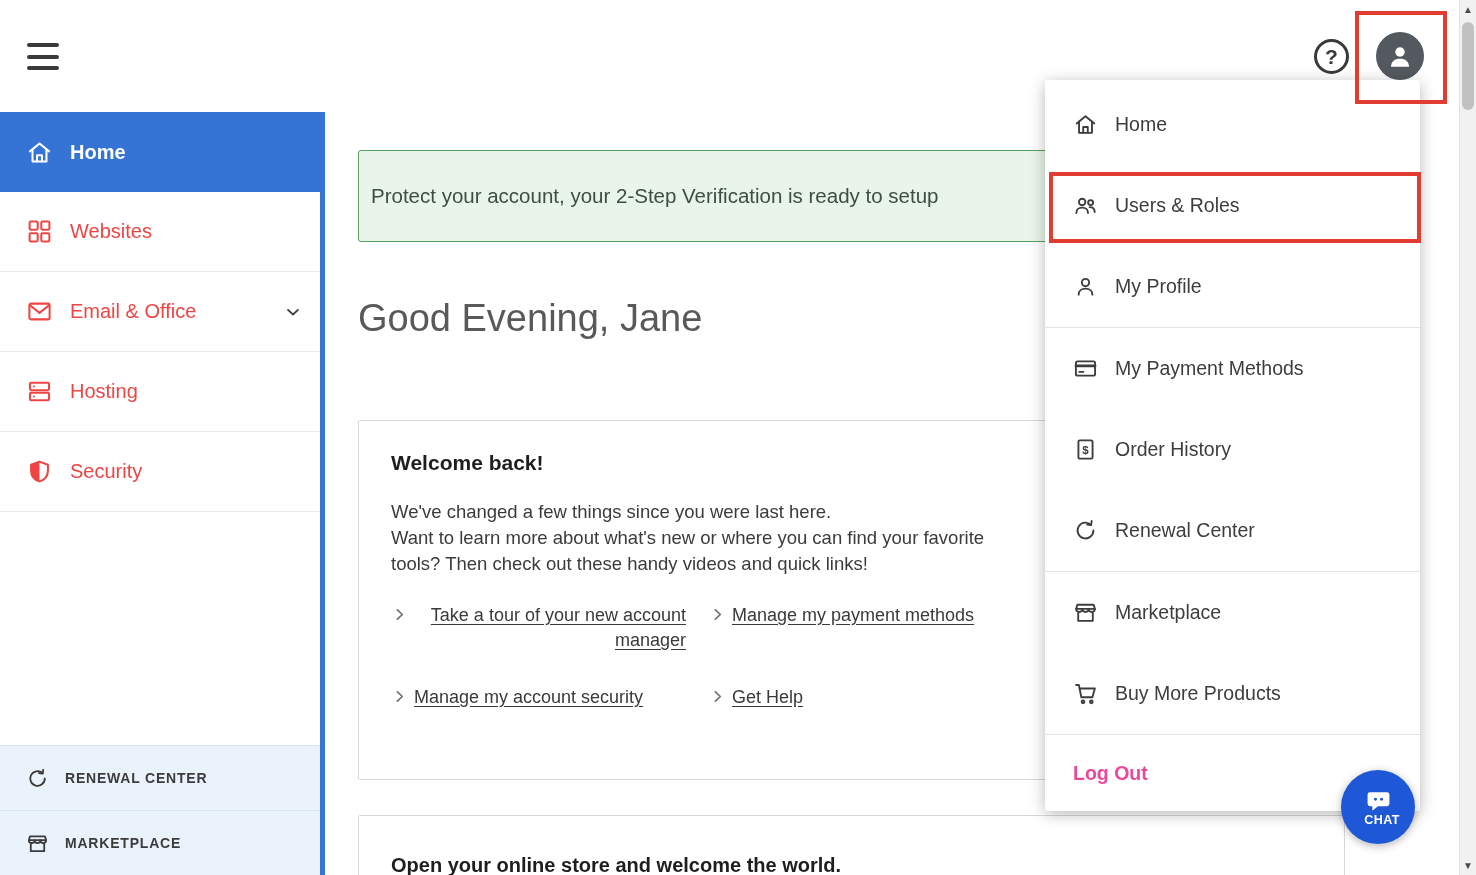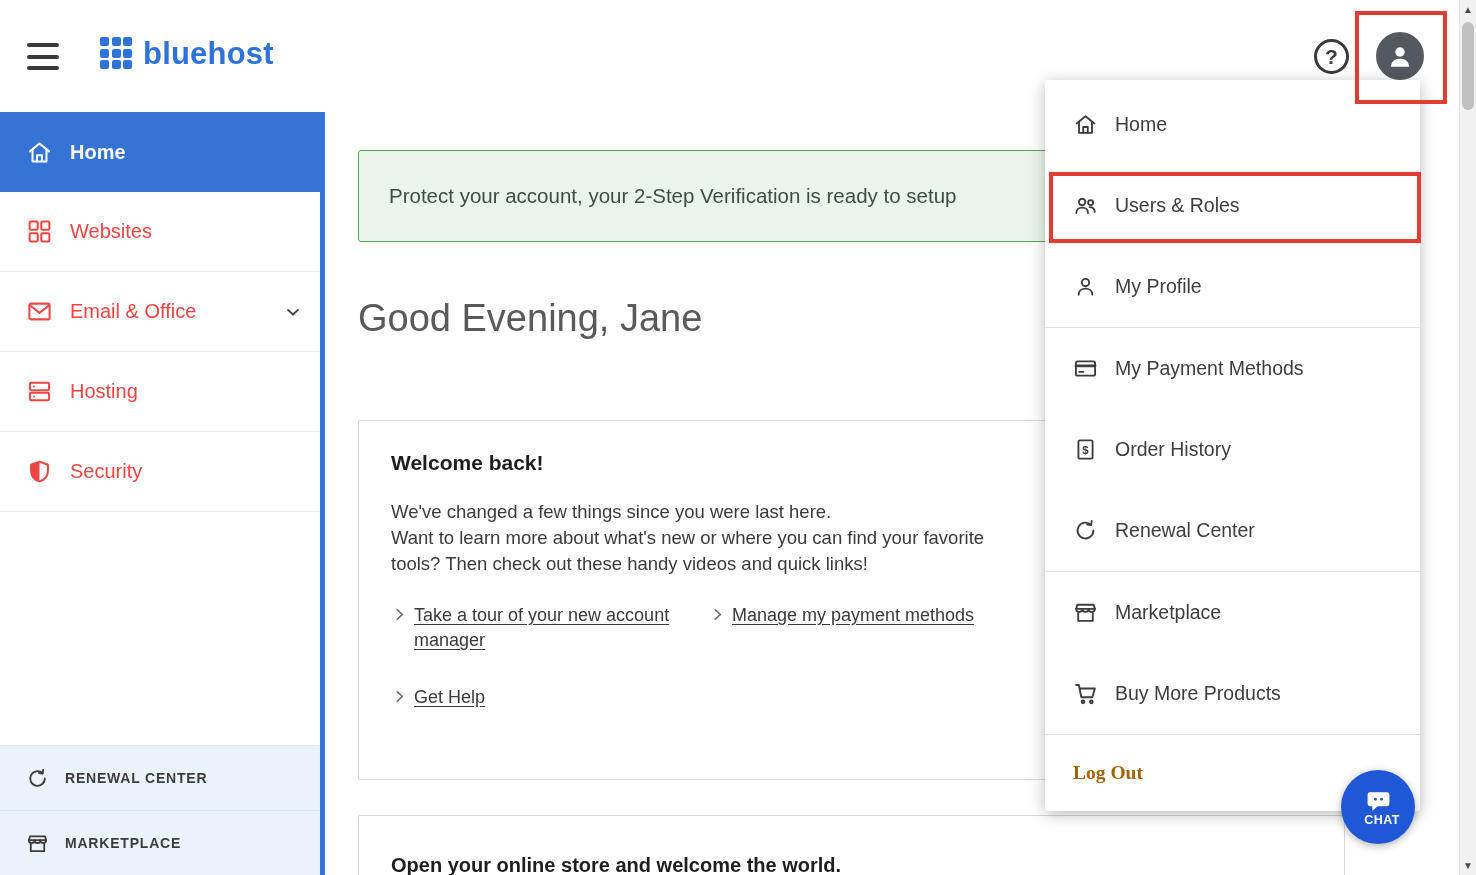--- a/index.html
+++ b/index.html
@@ -31,48 +31,48 @@
   .side-item.active { background: #3574d4; color: #fff; font-weight: 700; border-bottom: none; }
   .sicon { width: 27px; height: 27px; flex: none; }
   .side-chevron { position: absolute; right: 22px; width: 20px; height: 20px; }
   .side-footer { position: absolute; bottom: 0; left: 0; width: 325px; }
   .side-foot-item { height: 65px; background: #eaf2fc; border-top: 1px solid #d9e5f6; display: flex; align-items: center;
     gap: 16px; padding-left: 26px; font-size: 14px; font-weight: 600; letter-spacing: .8px; color: #3c3c3c; cursor: pointer; }
   .ficon { width: 23px; height: 23px; flex: none; }
 
   
   .banner { position: absolute; left: 358px; top: 150px; width: 987px; height: 92px; background: #e9f5ea;
-    border: 1px solid #55a05b; border-radius: 3px; display: flex; align-items: center; padding-left: 30px;
+    border: 1px solid #55a05b; border-radius: 3px; display: flex; align-items: center; padding-left: 12px;
     font-size: 20.5px; color: #3d4f41; z-index: 1; cursor: pointer; }
   .greeting { position: absolute; left: 358px; top: 297px; font-size: 38px; font-weight: 400; color: #595959; z-index: 1; }
   .welcome-card { position: absolute; left: 358px; top: 420px; width: 987px; height: 360px; background: #fff;
     border: 1px solid #d7d7d7; border-radius: 2px; padding: 30px 32px; z-index: 1; }
   .welcome-title { font-size: 21px; font-weight: 700; color: #1e1e1e; }
   .welcome-body { margin-top: 24px; font-size: 18.5px; color: #3b3b3b; line-height: 26px; }
   .welcome-body .bl1 { display: block; }
   .welcome-body .bl2 { display: block; max-width: 600px; }
-  .quick-links { margin-top: 26px; display: grid; grid-template-columns: 318px auto; row-gap: 32px; width: 650px; }
+  .quick-links { margin-top: 26px; display: grid; grid-template-columns: 318px auto; row-gap: 32px; width: 650px; text-align: right; }
   .quick-link { display: flex; align-items: flex-start; gap: 6px; font-size: 18px; color: #3a3a3a; text-decoration: none; cursor: pointer; }
   .quick-link .chev { width: 17px; height: 17px; margin-top: 3px; color: #6f6f6f; flex: none; }
   .quick-link .chev svg { width: 17px; height: 17px; display: block; }
   .ql-text { text-decoration: underline; text-underline-offset: 3px; line-height: 25px; color: #3a3a3a; }
   .ql-narrow { max-width: 272px; display: inline-block; }
   .store-card { position: absolute; left: 358px; top: 815px; width: 987px; height: 120px; background: #fff;
     border: 1px solid #d7d7d7; border-radius: 2px; padding: 38px 32px; z-index: 1; }
   .store-title { font-size: 20px; font-weight: 700; color: #1e1e1e; }
 
   
   .account-menu { position: absolute; left: 1045px; top: 80px; width: 375px; background: #fff; border-radius: 3px;
     box-shadow: 0 3px 16px rgba(0,0,0,.28); z-index: 10; padding-top: 4px; }
   .menu-item { height: 81px; display: flex; align-items: center; gap: 17px; padding-left: 28px;
     font-size: 19.5px; color: #3d3d3d; cursor: pointer; background: #fff; }
   .micon { width: 25px; height: 25px; flex: none; }
   .menu-divider { height: 1px; background: #e4e4e4; }
   .menu-logout { height: 76px; display: flex; align-items: center; padding-left: 28px; font-size: 19.5px;
-    font-weight: 700; color: #a16207; cursor: pointer; font-family: Liberation Serif, serif; }
+    font-weight: 700; color: #ec4899; cursor: pointer; }
 
   
   .ann { position: absolute; border: 4px solid #e23b32; z-index: 20; pointer-events: none; }
   .ann-avatar { left: 1355px; top: 11px; width: 92px; height: 93px; }
   .ann-profile { left: 1049px; top: 172px; width: 372px; height: 71px; }
 
   
   .chat-button { position: absolute; left: 1341px; top: 770px; width: 74px; height: 74px; border-radius: 50%;
     background: #1f58d6; border: none; z-index: 30; display: flex; flex-direction: column; align-items: center;
     justify-content: center; gap: 0; cursor: pointer; box-shadow: 0 2px 8px rgba(0,0,0,.3); }
@@ -94,34 +94,20 @@
 <body>
 
 <div class="page">
 
   <header class="topbar">
     <button class="hamburger">
       <span></span>
         <span></span>
         <span></span>
     </button>
-    <div class="logo">
-      <span class="logo-mark">
-        <i></i>
-          <i></i>
-          <i></i>
-          <i></i>
-          <i></i>
-          <i></i>
-          <i></i>
-          <i></i>
-          <i></i>
-      </span>
-      <span class="logo-text">bluehost</span>
-    </div>
     <button class="help-btn">
       <span>?</span>
     </button>
     <button class="avatar-btn">
       <svg viewBox="0 0 24 24">
         <circle cx="12" cy="8.8" r="3.8" fill="#ffffff"></circle>
         <path d="M4.8 20.6 C4.8 16.2 8 14.1 12 14.1 C16 14.1 19.2 16.2 19.2 20.6 Z" fill="#ffffff"></path>
       </svg>
     </button>
   </header>
@@ -220,20 +206,28 @@
               </svg>
           </span>
           <span class="ql-text">Manage my payment methods</span>
         </a>
         <a class="quick-link">
           <span class="chev">
             <svg viewBox="0 0 24 24" fill="none" stroke="currentColor" stroke-width="2.4" stroke-linecap="round" stroke-linejoin="round">
                 <path d="M9 5.5 L16 12 L9 18.5"></path>
               </svg>
           </span>
+          <span class="ql-text">Manage my account security</span>
+        </a>
+        <a class="quick-link">
+          <span class="chev">
+            <svg viewBox="0 0 24 24" fill="none" stroke="currentColor" stroke-width="2.4" stroke-linecap="round" stroke-linejoin="round">
+                <path d="M9 5.5 L16 12 L9 18.5"></path>
+              </svg>
+          </span>
           <span class="ql-text">Get Help</span>
         </a>
       </div>
     </section>
 
     <section class="store-card">
       <h3 class="store-title">Open your online store and welcome the world.</h3>
     </section>
   </main>
 

